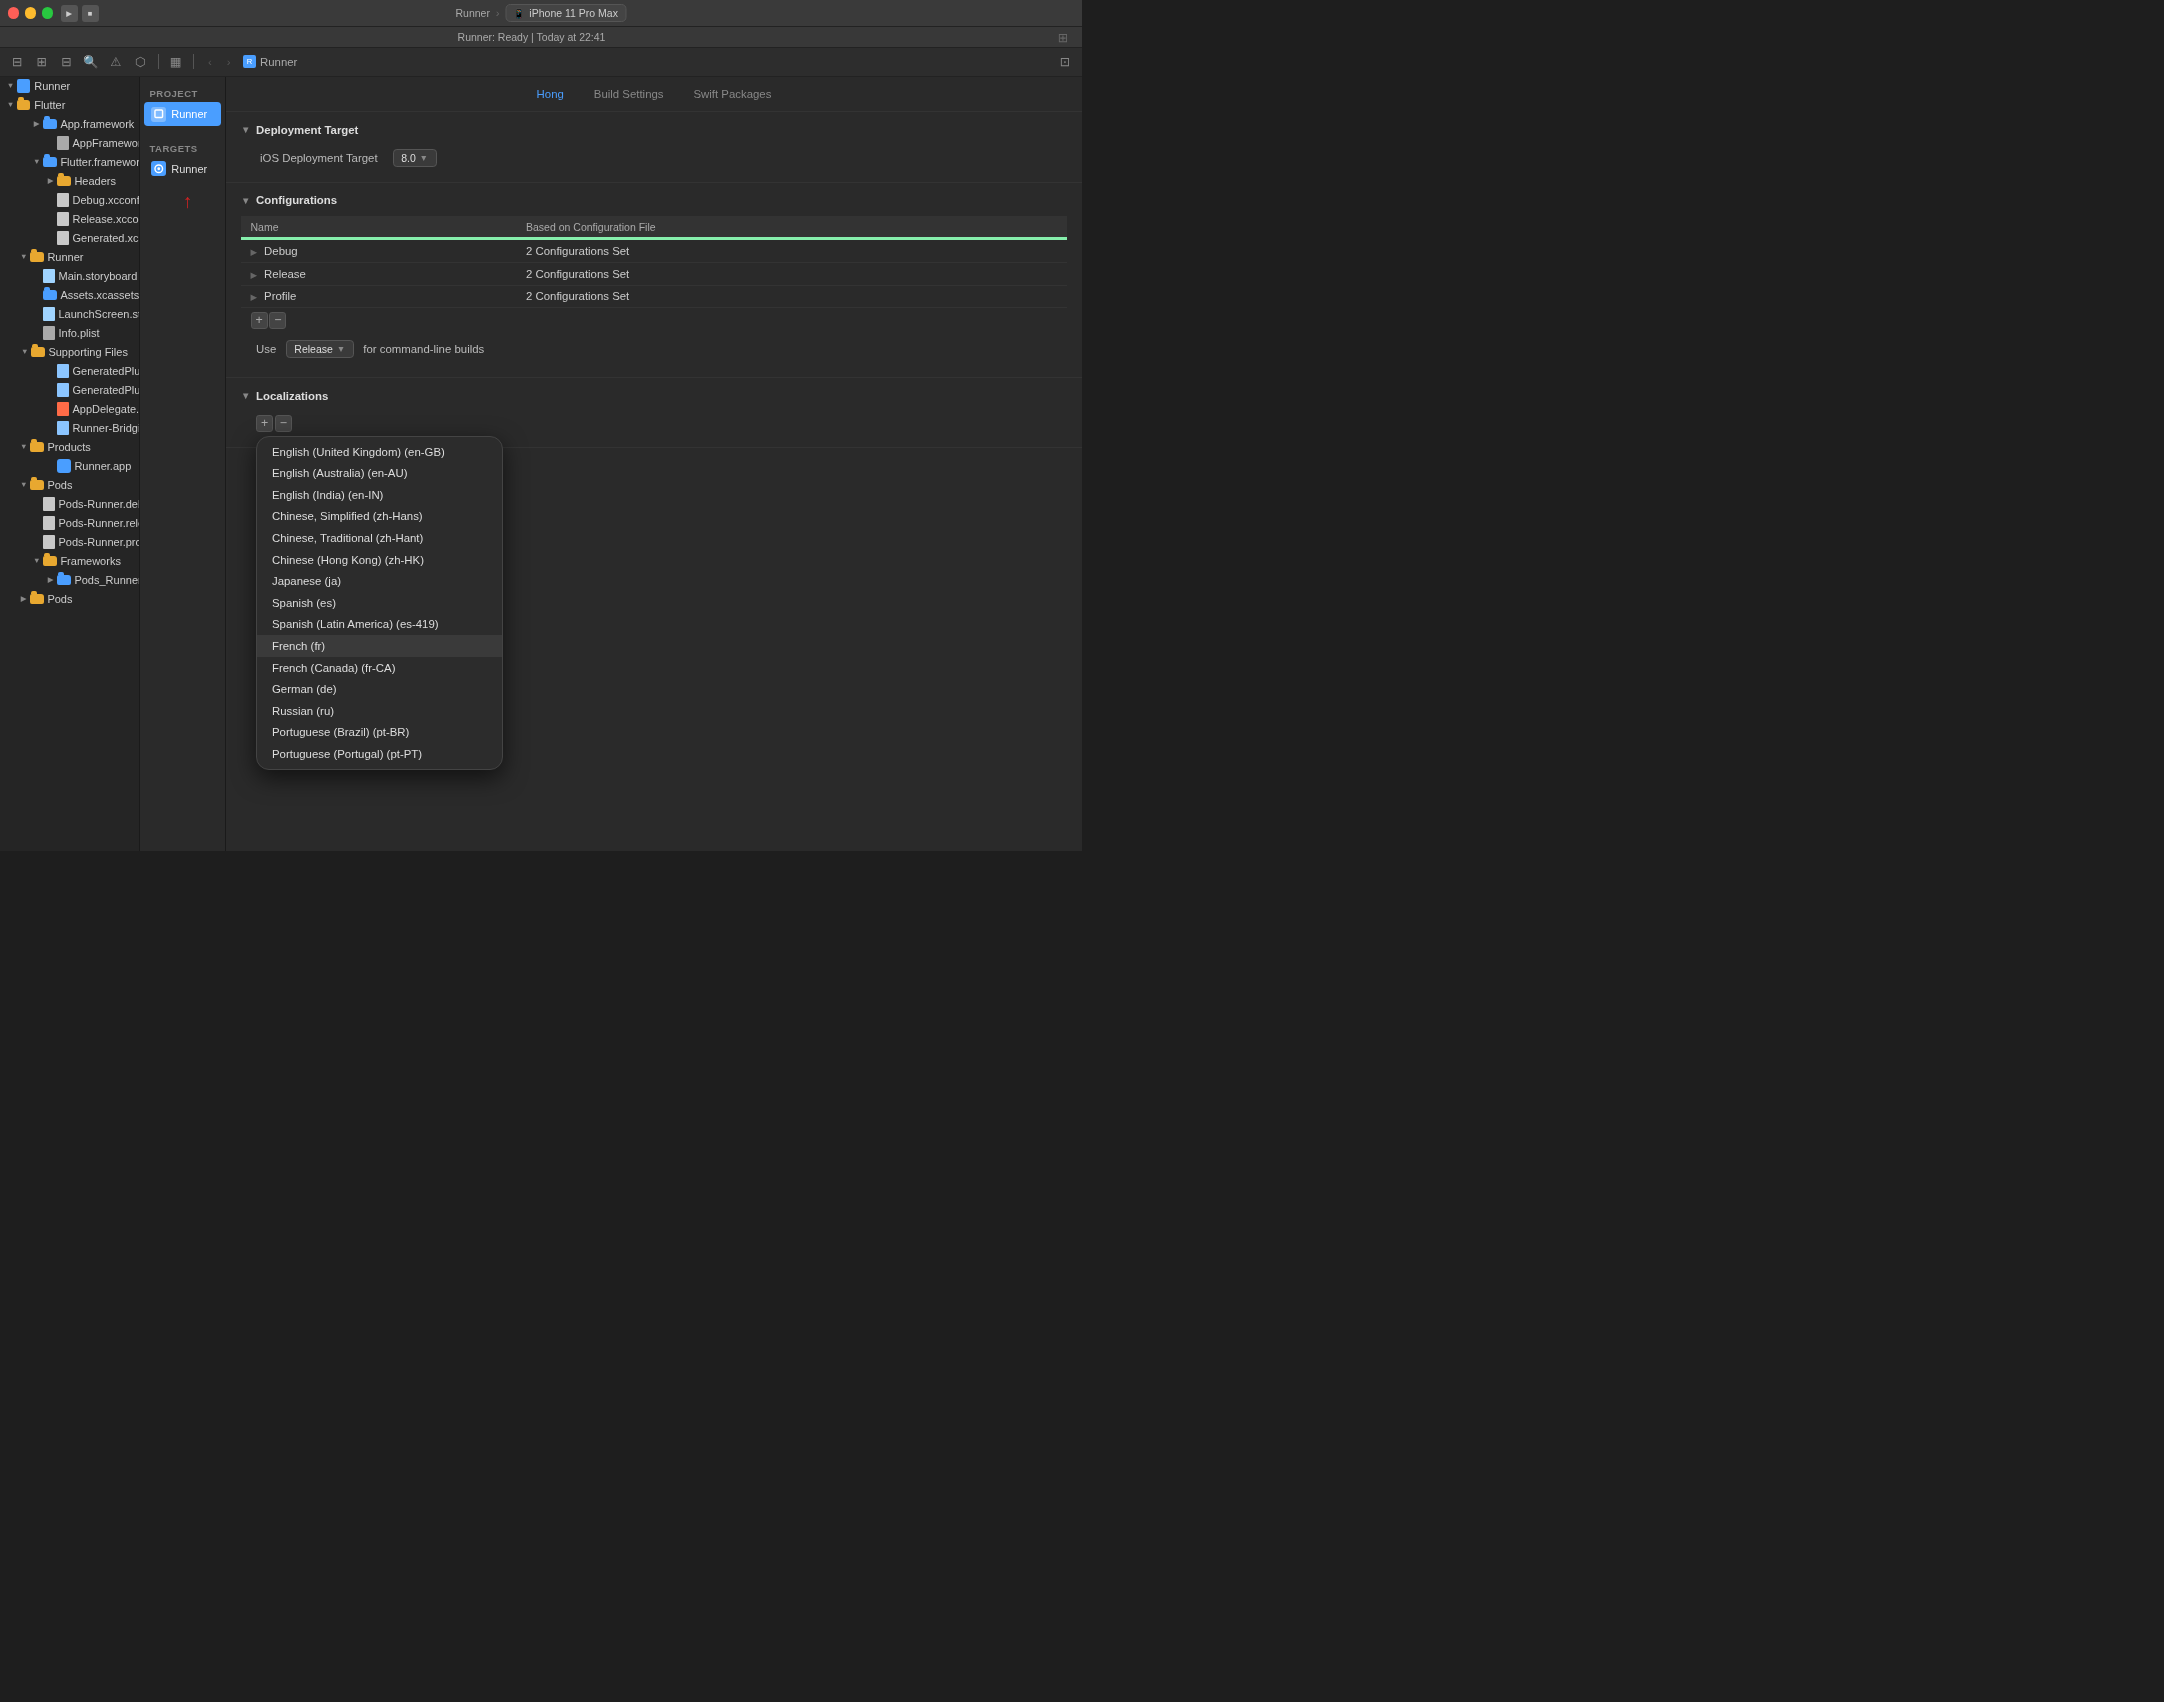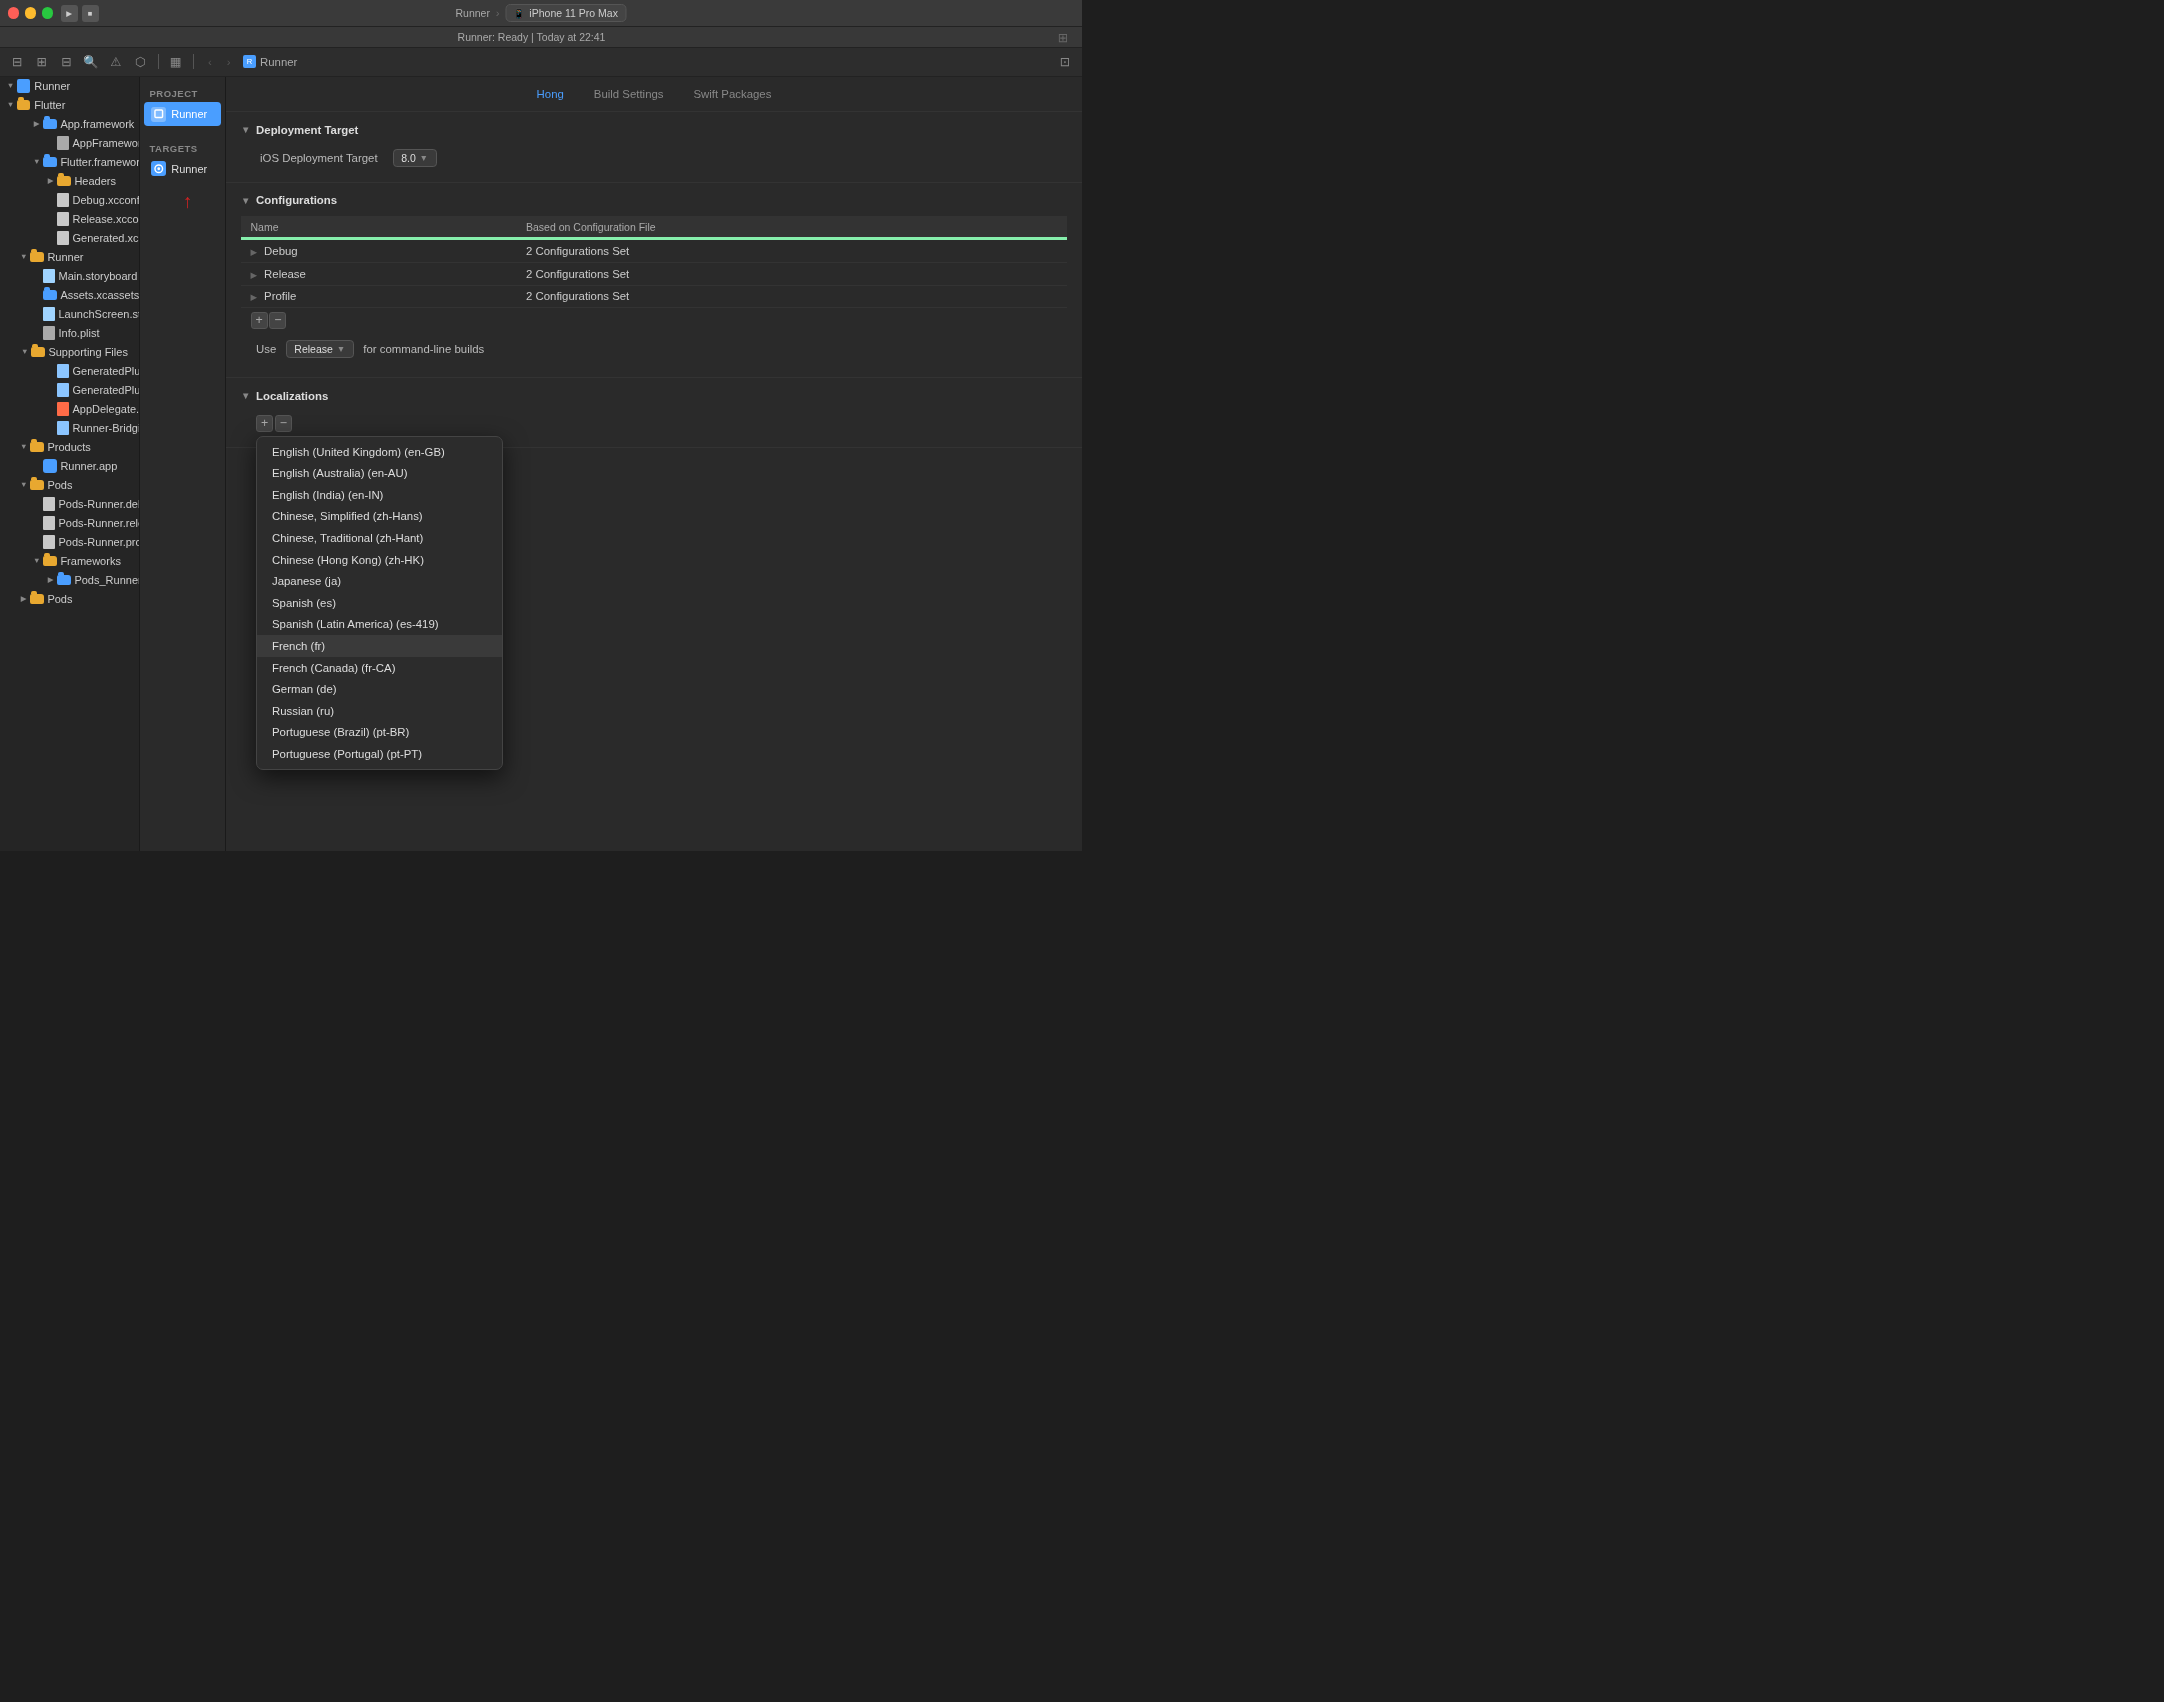--- a/index.html
+++ b/index.html
@@ -469,21 +469,21 @@
       line-height: 1;
     }
 
     
     .lang-dropdown {
       position: absolute;
       top: 25px;
       left: 15px;
       background: #2c2c2c;
       border: 1px solid #444;
-      border-radius: 7px;
+      border-radius: 13px;
       box-shadow: 0 7.6px 23px rgba(0,0,0,0.6);
       z-index: 100;
       min-width: 247px;
       padding: 3.8px 0;
     }
     .lang-item {
       padding: 4.8px 15px;
       font-size: 11.4px;
       color: #ddd;
       cursor: pointer;
@@ -677,21 +677,21 @@
       <div class="file-icon h"></div>
       <span>Runner-Bridging-Header.h</span>
     </div>
 
     <div class="tree-item" style="padding-left:17px">
       <span class="tree-arrow open"></span>
       <div class="folder-icon"></div>
       <span>Products</span>
     </div>
 
-    <div class="tree-item" style="padding-left:30px">
+    <div class="tree-item" style="padding-left:44px">
       <span class="tree-arrow empty"></span>
       <div class="app-icon"></div>
       <span>Runner.app</span>
     </div>
 
     <div class="tree-item" style="padding-left:17px">
       <span class="tree-arrow open"></span>
       <div class="folder-icon"></div>
       <span>Pods</span>
     </div>

